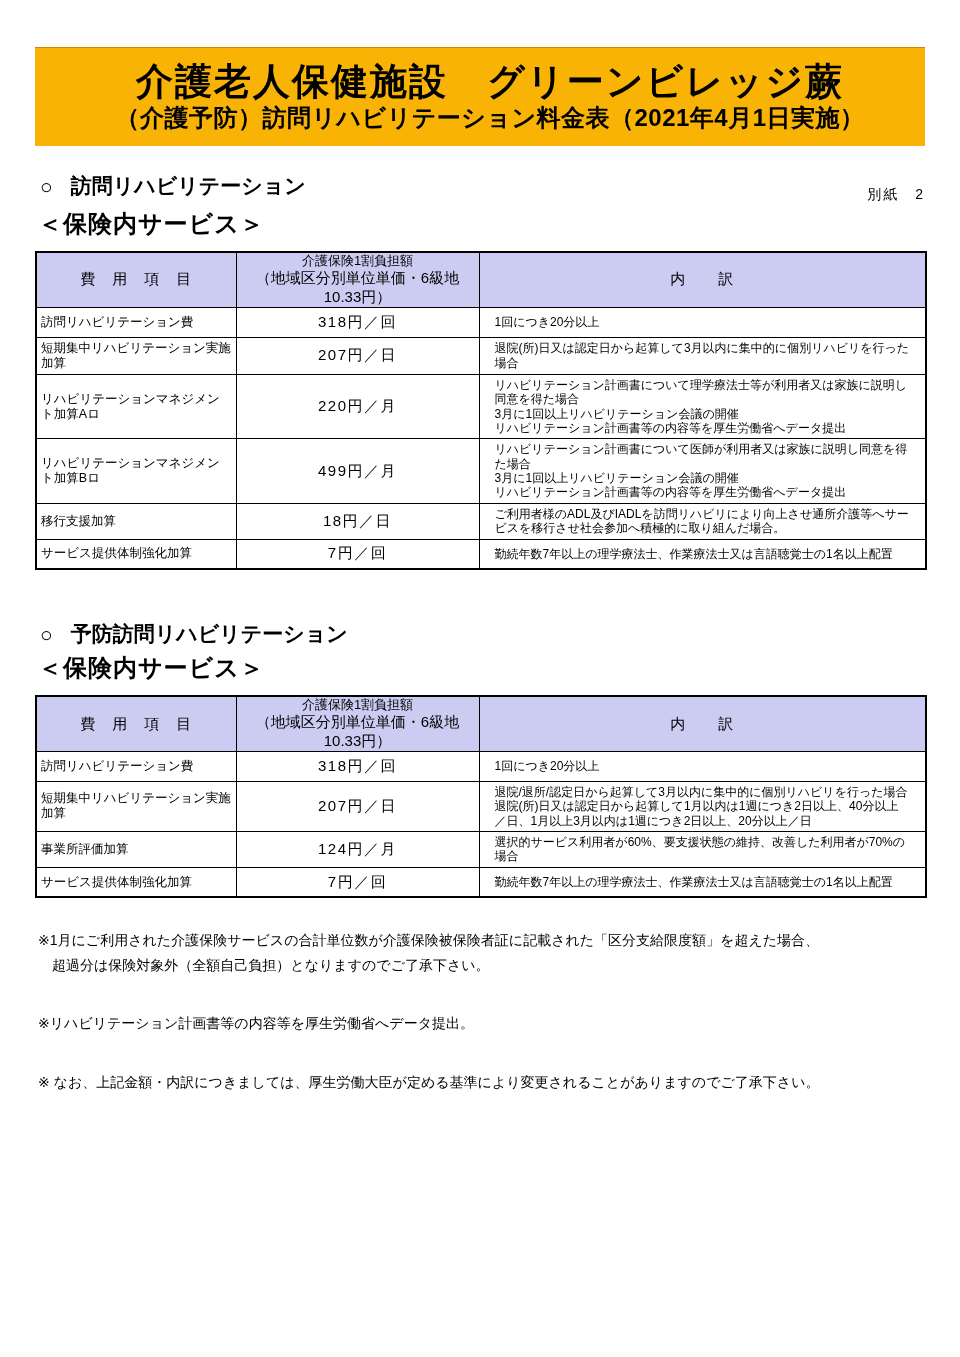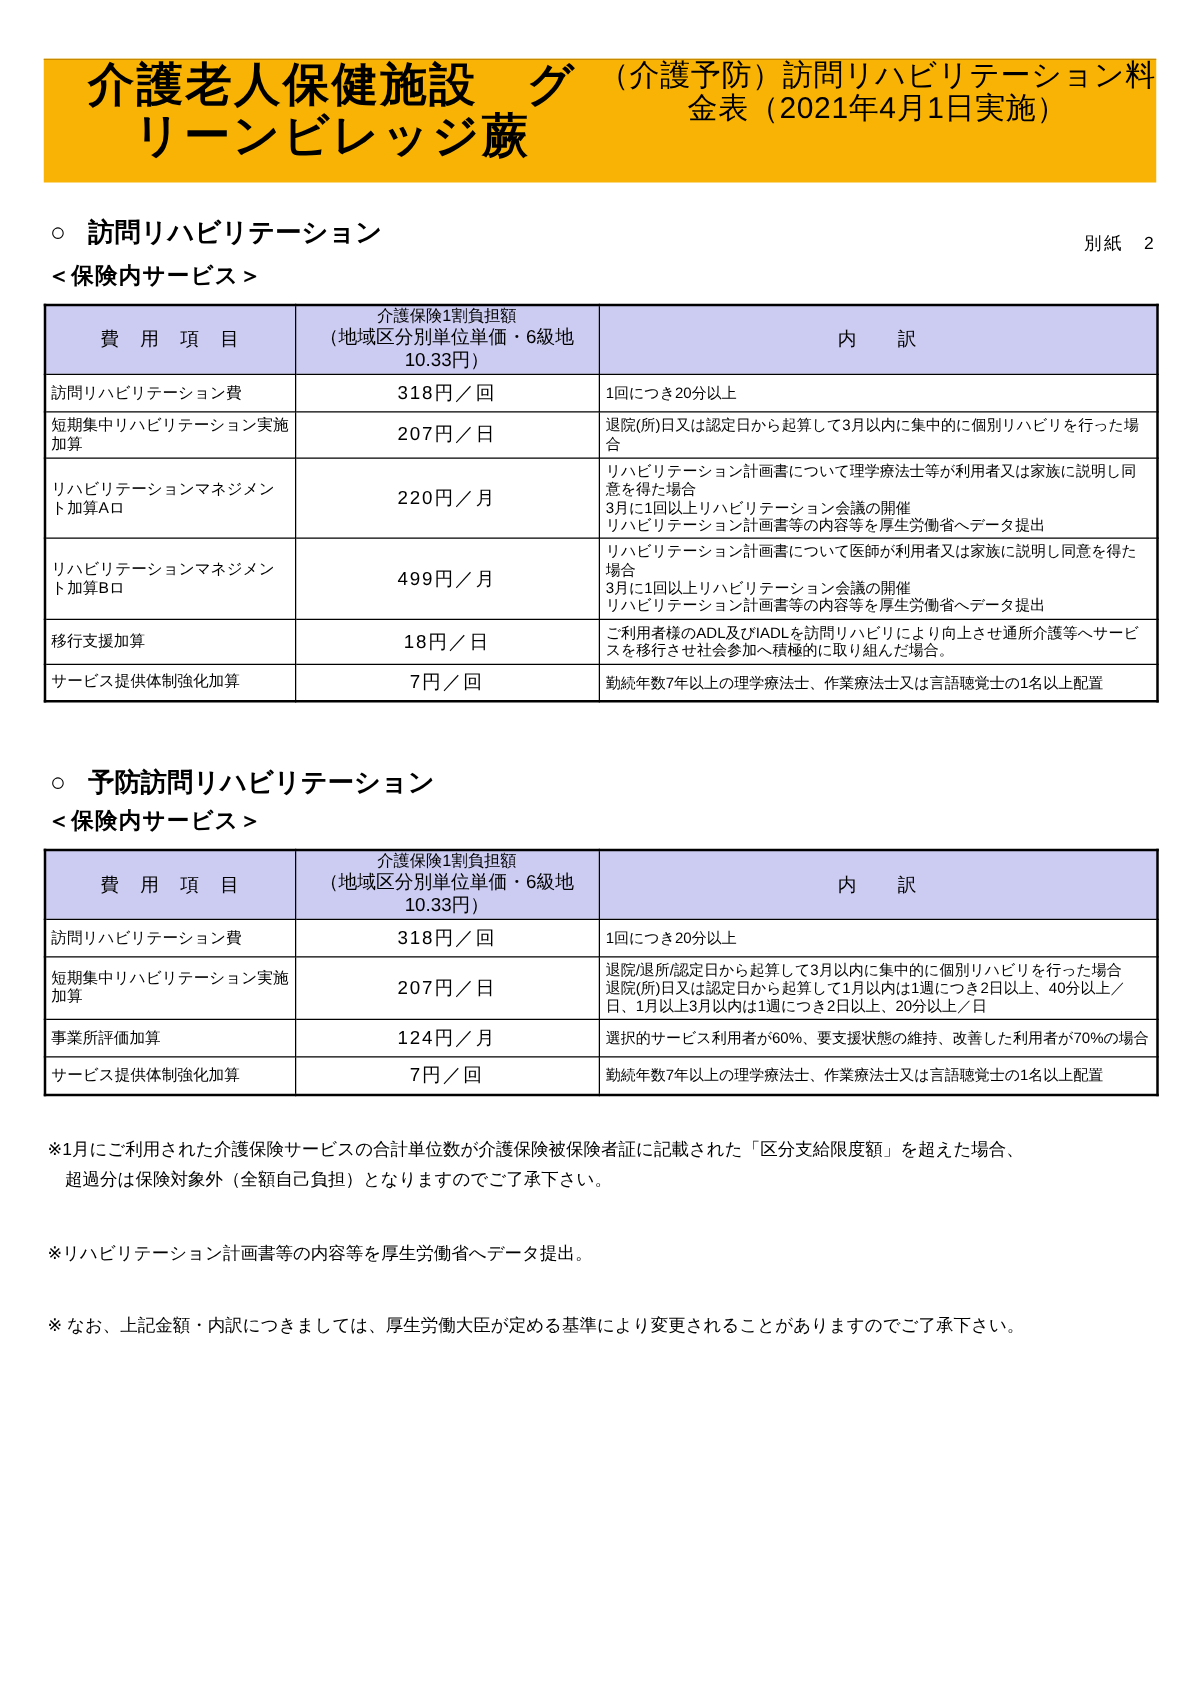--- a/index.html
+++ b/index.html
@@ -17,34 +17,34 @@
   }
 
   
   .banner {
     margin: 47px 35px 0 35px;
     height: 99px;
     background: var(--banner-bg, #F8B305);
     border-top: 1px solid #c88a00;
     text-align: center;
     display: flex;
-    flex-direction: row;
+    flex-direction: column;
     justify-content: center;
     gap: 2px;
     padding-left: 20px;
   }
   .banner-title {
     font-size: 37px;
     font-weight: bold;
     letter-spacing: 2px;
     line-height: 1.1;
   }
   .banner-subtitle {
     font-size: 24px;
-    font-weight: normal;
+    font-weight: bold;
     letter-spacing: 0.5px;
     line-height: 1.1;
   }
 
   
   .heading-row {
     margin: 22px 35px 0 40px;
     display: flex;
     justify-content: space-between;
     align-items: center;
@@ -62,21 +62,21 @@
     line-height: 1;
   }
   .attachment {
     font-size: 14px;
     letter-spacing: 2px;
     align-self: flex-start;
     margin-top: 18px;
   }
   .subheading {
     margin: 4px 35px 4px 38px;
-    font-size: 18px;
+    font-size: 24px;
     font-weight: bold;
     letter-spacing: 1px;
   }
 
   
   table.fee-table {
     margin: 11px 35px;
     width: 890px;
     border-collapse: collapse;
     border: 2px solid #000;
@@ -106,21 +106,21 @@
     line-height: 1.2;
   }
   .td-price {
     font-size: 15px;
     text-align: center;
     letter-spacing: 1.5px;
     padding: 2px;
   }
   .td-breakdown {
     font-size: 12px;
-    padding: 3px 5px;
+    padding: 3px 15px;
     line-height: 1.2;
     white-space: pre-line;
   }
 
   .section-2 { margin-top: 50px; }
 
   
   .notes { margin: 30px 35px 11px 38px; }
   .note {
     font-size: 14px;

